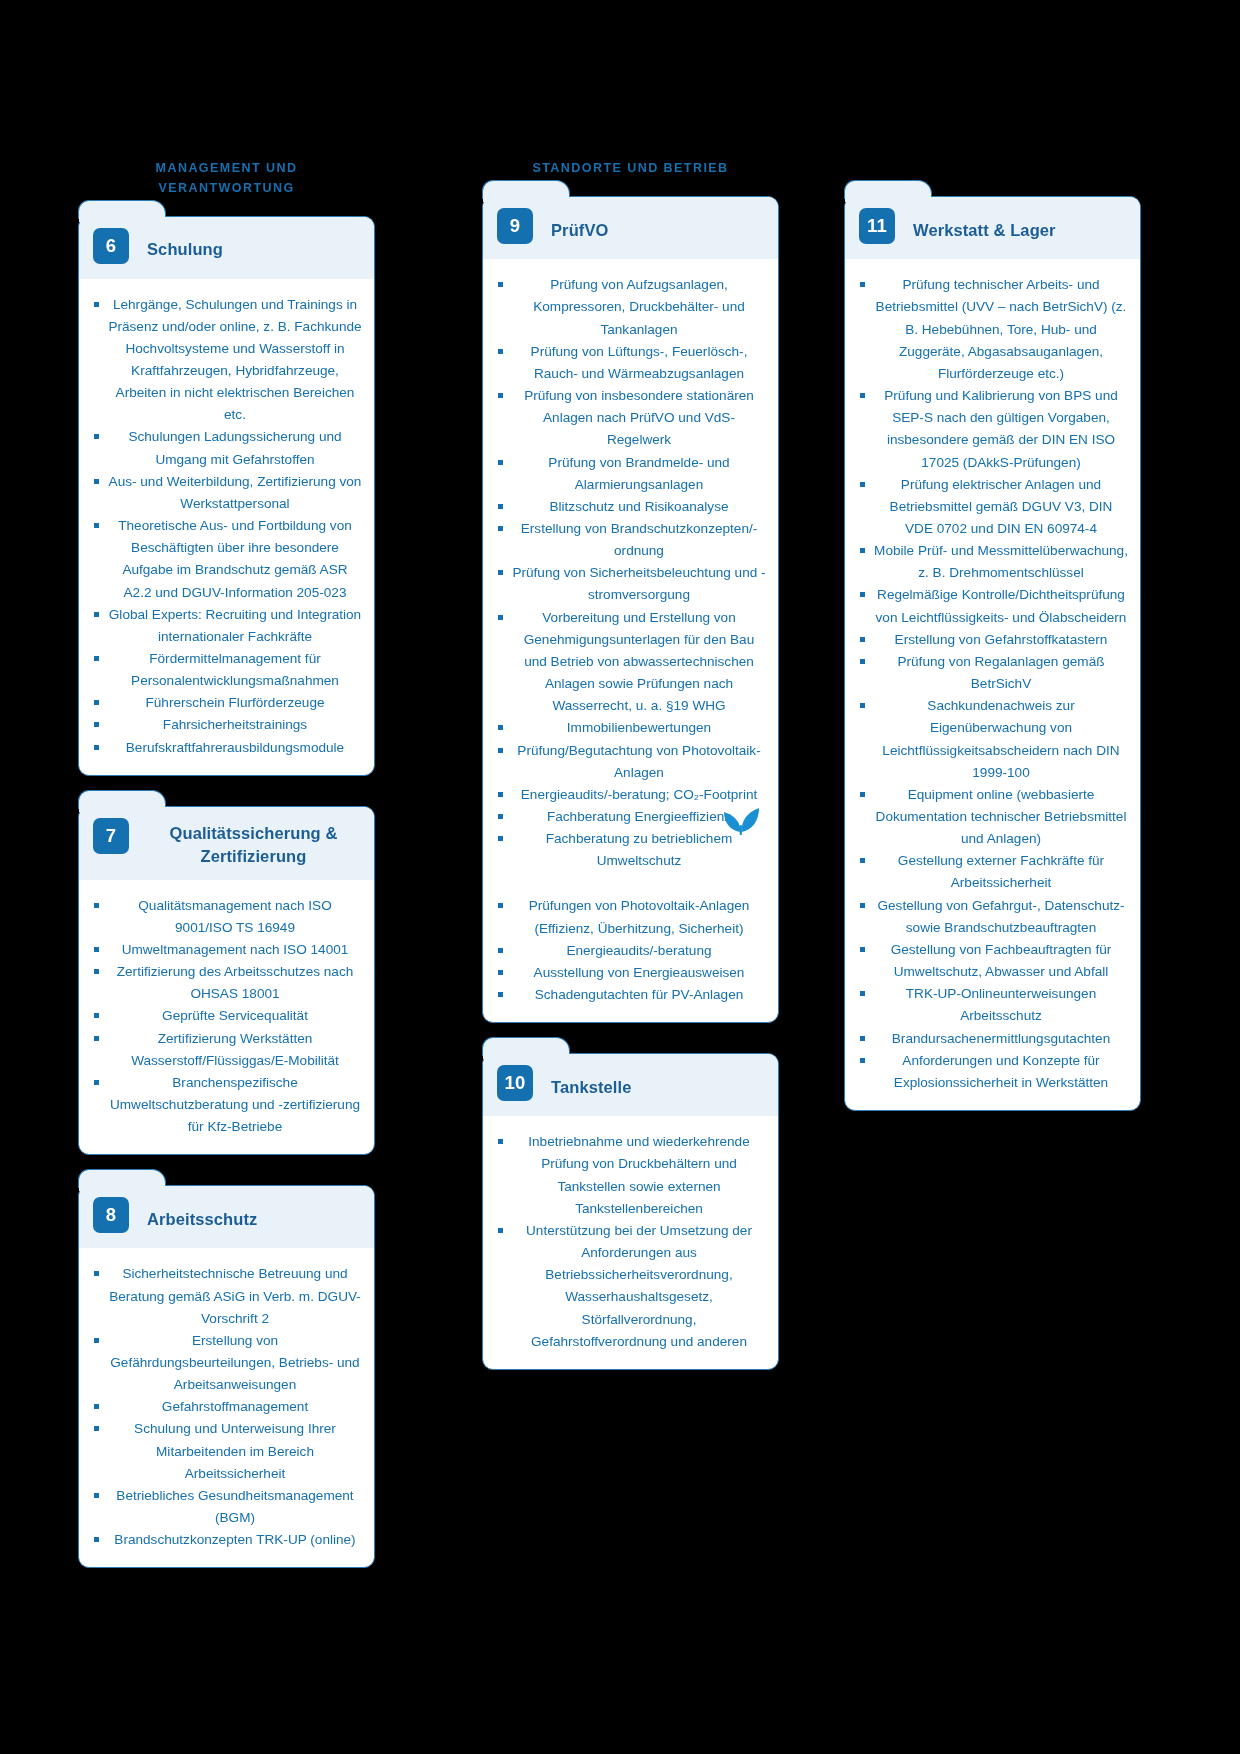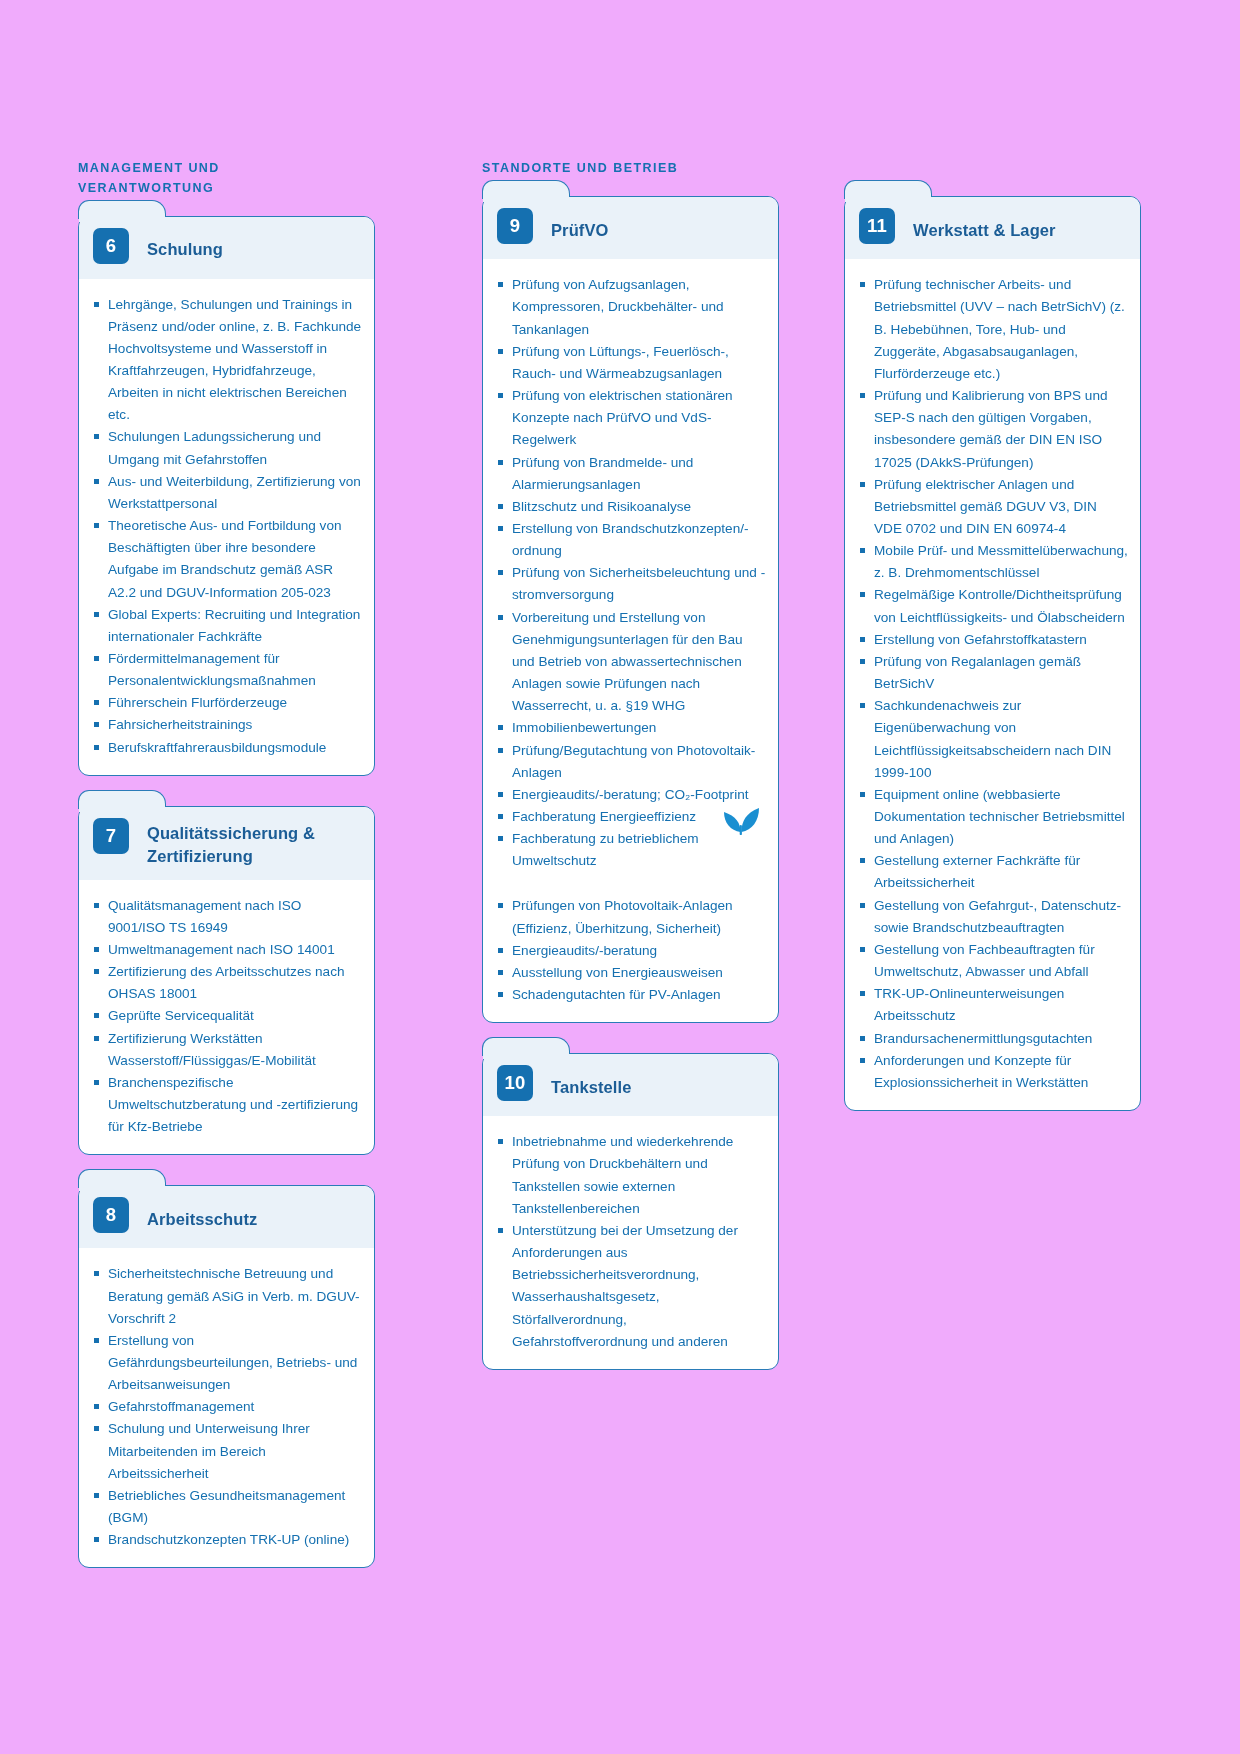--- a/index.html
+++ b/index.html
@@ -13,21 +13,22 @@
     height: 1754px;
     position: relative;
     font-family: "Liberation Sans", sans-serif;
     -webkit-font-smoothing: antialiased;
   }
 
   
   .page {
     position: absolute;
     inset: 0;
-    background: #f0abfc;
+    background: #000000;
+    text-align: center;
   }
 
   
   .columns {
     position: absolute;
     left: 78px;
     top: 158px;
     width: 1090px;
     display: flex;
     align-items: flex-start;
@@ -234,21 +235,21 @@
 
       <div class="card card-9">
         <div class="card-tab"></div>
         <div class="card-header">
           <div class="card-badge">9</div>
           <div class="card-title">PrüfVO</div>
         </div>
         <ul class="bullets">
           <li>Prüfung von Aufzugsanlagen, Kompressoren, Druckbehälter- und Tankanlagen</li>
           <li>Prüfung von Lüftungs-, Feuerlösch-, Rauch- und Wärmeabzugsanlagen</li>
-          <li>Prüfung von elektrischen stationären Konzepte nach PrüfVO und VdS-Regelwerk</li>
+          <li>Prüfung von insbesondere stationären Anlagen nach PrüfVO und VdS-Regelwerk</li>
           <li>Prüfung von Brandmelde- und Alarmierungsanlagen</li>
           <li>Blitzschutz und Risikoanalyse</li>
           <li>Erstellung von Brandschutzkonzepten/-ordnung</li>
           <li>Prüfung von Sicherheitsbeleuchtung und -stromversorgung</li>
           <li>Vorbereitung und Erstellung von Genehmigungsunterlagen für den Bau und Betrieb von abwassertechnischen Anlagen sowie Prüfungen nach Wasserrecht, u. a. §19 WHG</li>
           <li>Immobilienbewertungen</li>
           <li>Prüfung/Begutachtung von Photovoltaik-Anlagen</li>
           <li>Energieaudits/-beratung; CO₂-Footprint</li>
           <li>Fachberatung Energieeffizienz</li>
           <li>Fachberatung zu betrieblichem Umweltschutz</li>

